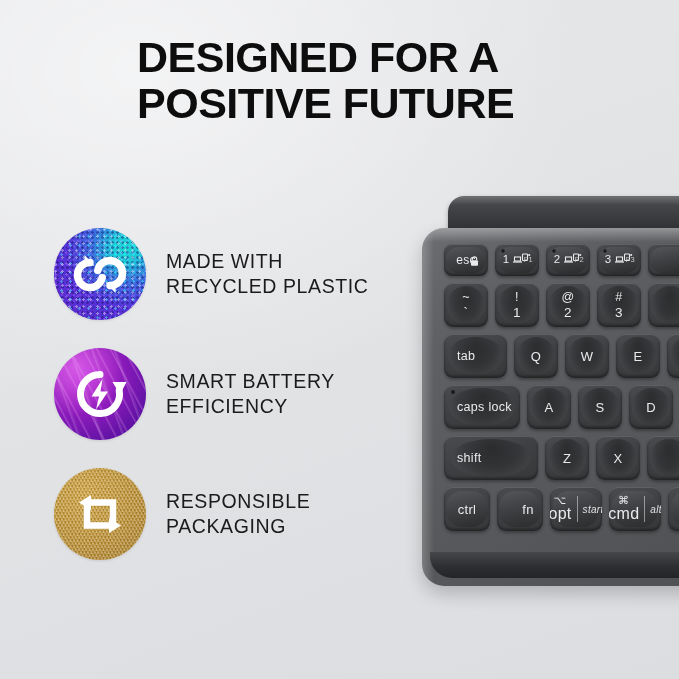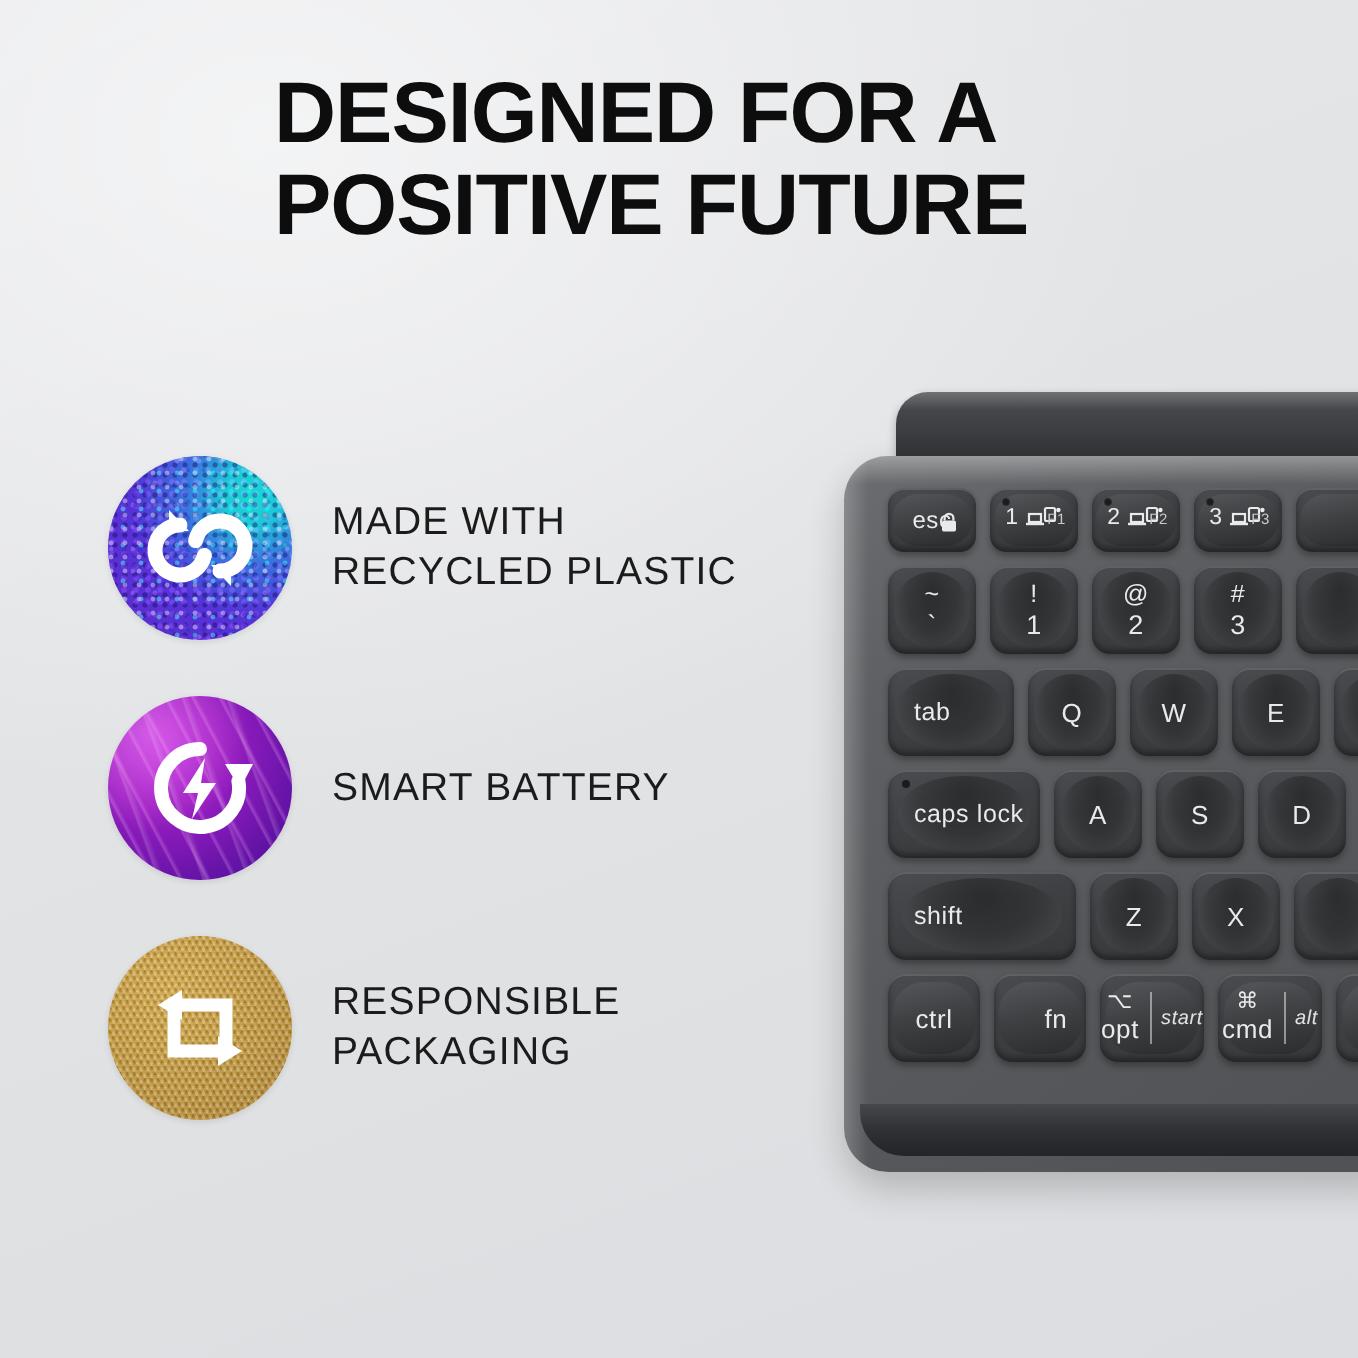--- a/index.html
+++ b/index.html
@@ -298,21 +298,21 @@
   
   .splitkey .sp{
     position:relative; z-index:2;
     display:flex; align-items:center; height:100%;
   }
   .splitkey .lhalf{
     display:flex; flex-direction:column; align-items:center;
     line-height:1.05; padding-right:5px;
   }
   .splitkey .lhalf .sym{ font-size:11px; }
-  .splitkey .lhalf .nm{ font-size:13px; }
+  .splitkey .lhalf .nm{ font-size:16px; }
   .splitkey .divider{
     width:1px; height:26px; background:rgba(225,226,228,.55);
   }
   .splitkey .rhalf{ font-size:10px; padding-left:5px; color:#e1e2e4;font-style:italic; }
 
   .monitor-ico{ display:inline-block; vertical-align:middle; }
 </style>
 </head>
 <body>
 
@@ -347,20 +347,21 @@
       <div class="badge">
         <div class="tex tex-battery"></div>
         <svg viewBox="0 0 92 92">
           <path d="M46 26.5 a19.5 19.5 0 1 0 19.2 16" fill="none" stroke="#ffffff" stroke-width="7" stroke-linecap="round"></path>
           <path d="M72.5 34 L58.5 34 L66 46.5 Z" fill="#ffffff"></path>
           <path d="M48.5 31 L37.5 48.5 L45 48.5 L42 61.5 L54 43.5 L46.5 43.5 Z" fill="#ffffff"></path>
         </svg>
       </div>
       <div class="ftext">
         <span>SMART BATTERY</span>
+        <span>EFFICIENCY</span>
       </div>
     </div>
 
     <div class="feature">
       <div class="badge">
         <div class="tex tex-paper"></div>
         <svg viewBox="0 0 92 92">
           <g fill="none" stroke="#ffffff" stroke-width="6.5" stroke-linejoin="miter">
             <path d="M33 34.5 L59 34.5 L59 57.5"></path>
             <path d="M59 57.5 L33 57.5 L33 34.5"></path>

